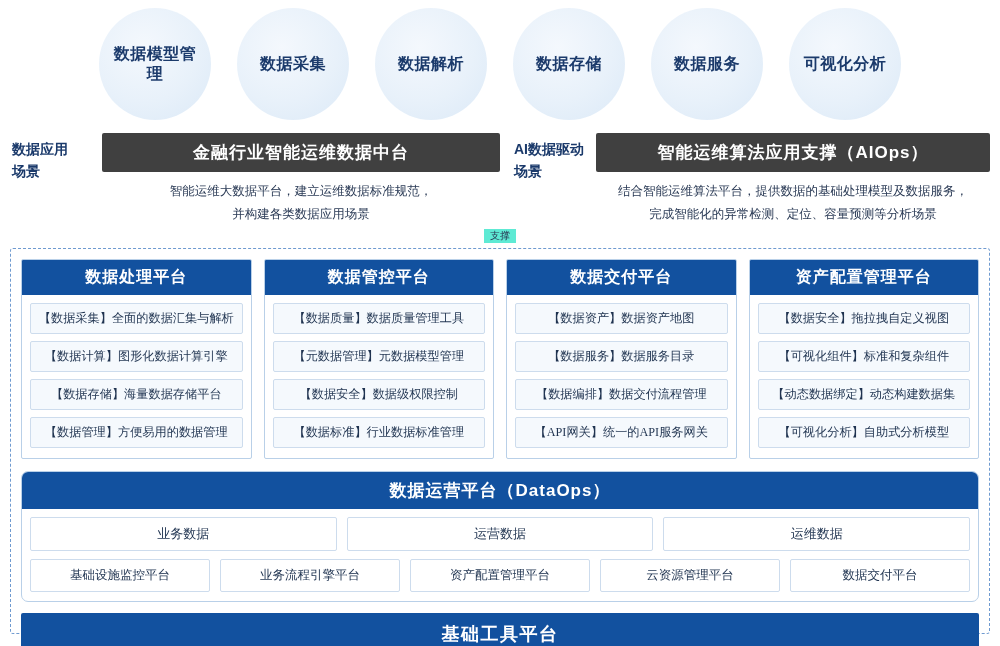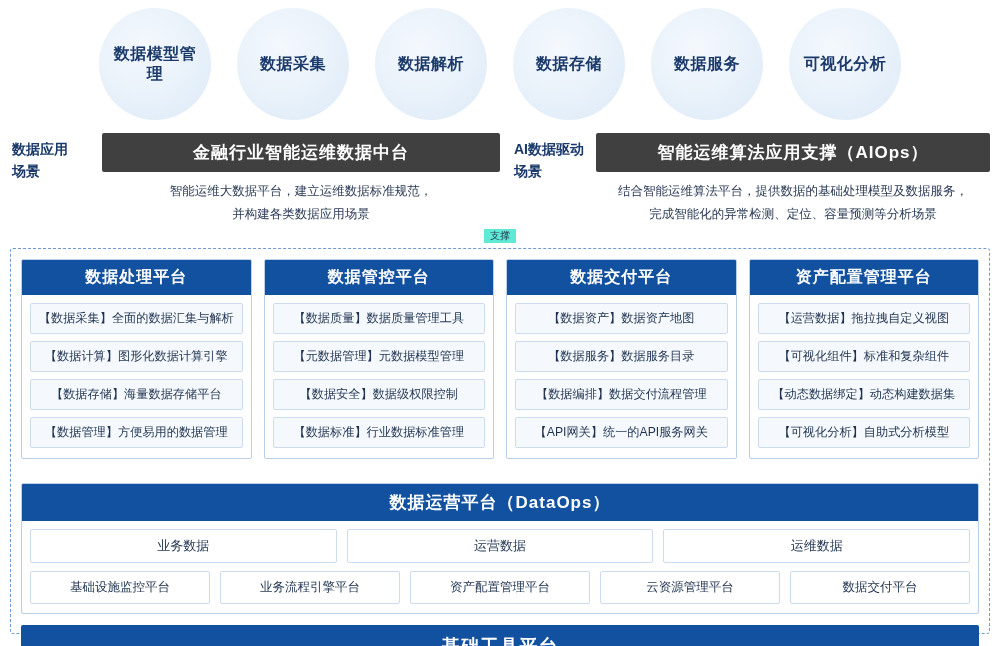--- a/index.html
+++ b/index.html
@@ -141,27 +141,28 @@
     border: 1px solid #cddced;
     background: #f5f9fd;
     border-radius: 2px;
     color: #1f3350;
     font-size: 12.2px;
     padding: 6px 6px;
     text-align: center;
     white-space: nowrap;
     overflow: hidden;
     text-overflow: ellipsis;
+    font-family: Liberation Serif, serif;
   }
 
   
   .dataops {
-    margin-top: 24px;
+    margin-top: 12px;
     border: 1px solid #b9d0e8;
-    border-radius: 2px;
+    border-radius: 7px;
     overflow: hidden;
     background: #ffffff;
   }
   .dataops-head {
     background: #12519f;
     color: #ffffff;
     text-align: center;
     font-size: 17px;
     font-weight: bold;
     letter-spacing: 1px;
@@ -295,21 +296,21 @@
           <div class="chip">【数据资产】数据资产地图</div>
           <div class="chip">【数据服务】数据服务目录</div>
           <div class="chip">【数据编排】数据交付流程管理</div>
           <div class="chip">【API网关】统一的API服务网关</div>
         </div>
       </div>
 
       <div class="platform">
         <div class="platform-head">资产配置管理平台</div>
         <div class="platform-body">
-          <div class="chip">【运营数据】拖拉拽自定义视图</div>
+          <div class="chip">【数据安全】拖拉拽自定义视图</div>
           <div class="chip">【可视化组件】标准和复杂组件</div>
           <div class="chip">【动态数据绑定】动态构建数据集</div>
           <div class="chip">【可视化分析】自助式分析模型</div>
         </div>
       </div>
 
     </div>
 
     <div class="dataops">
       <div class="dataops-head">数据运营平台（DataOps）</div>

